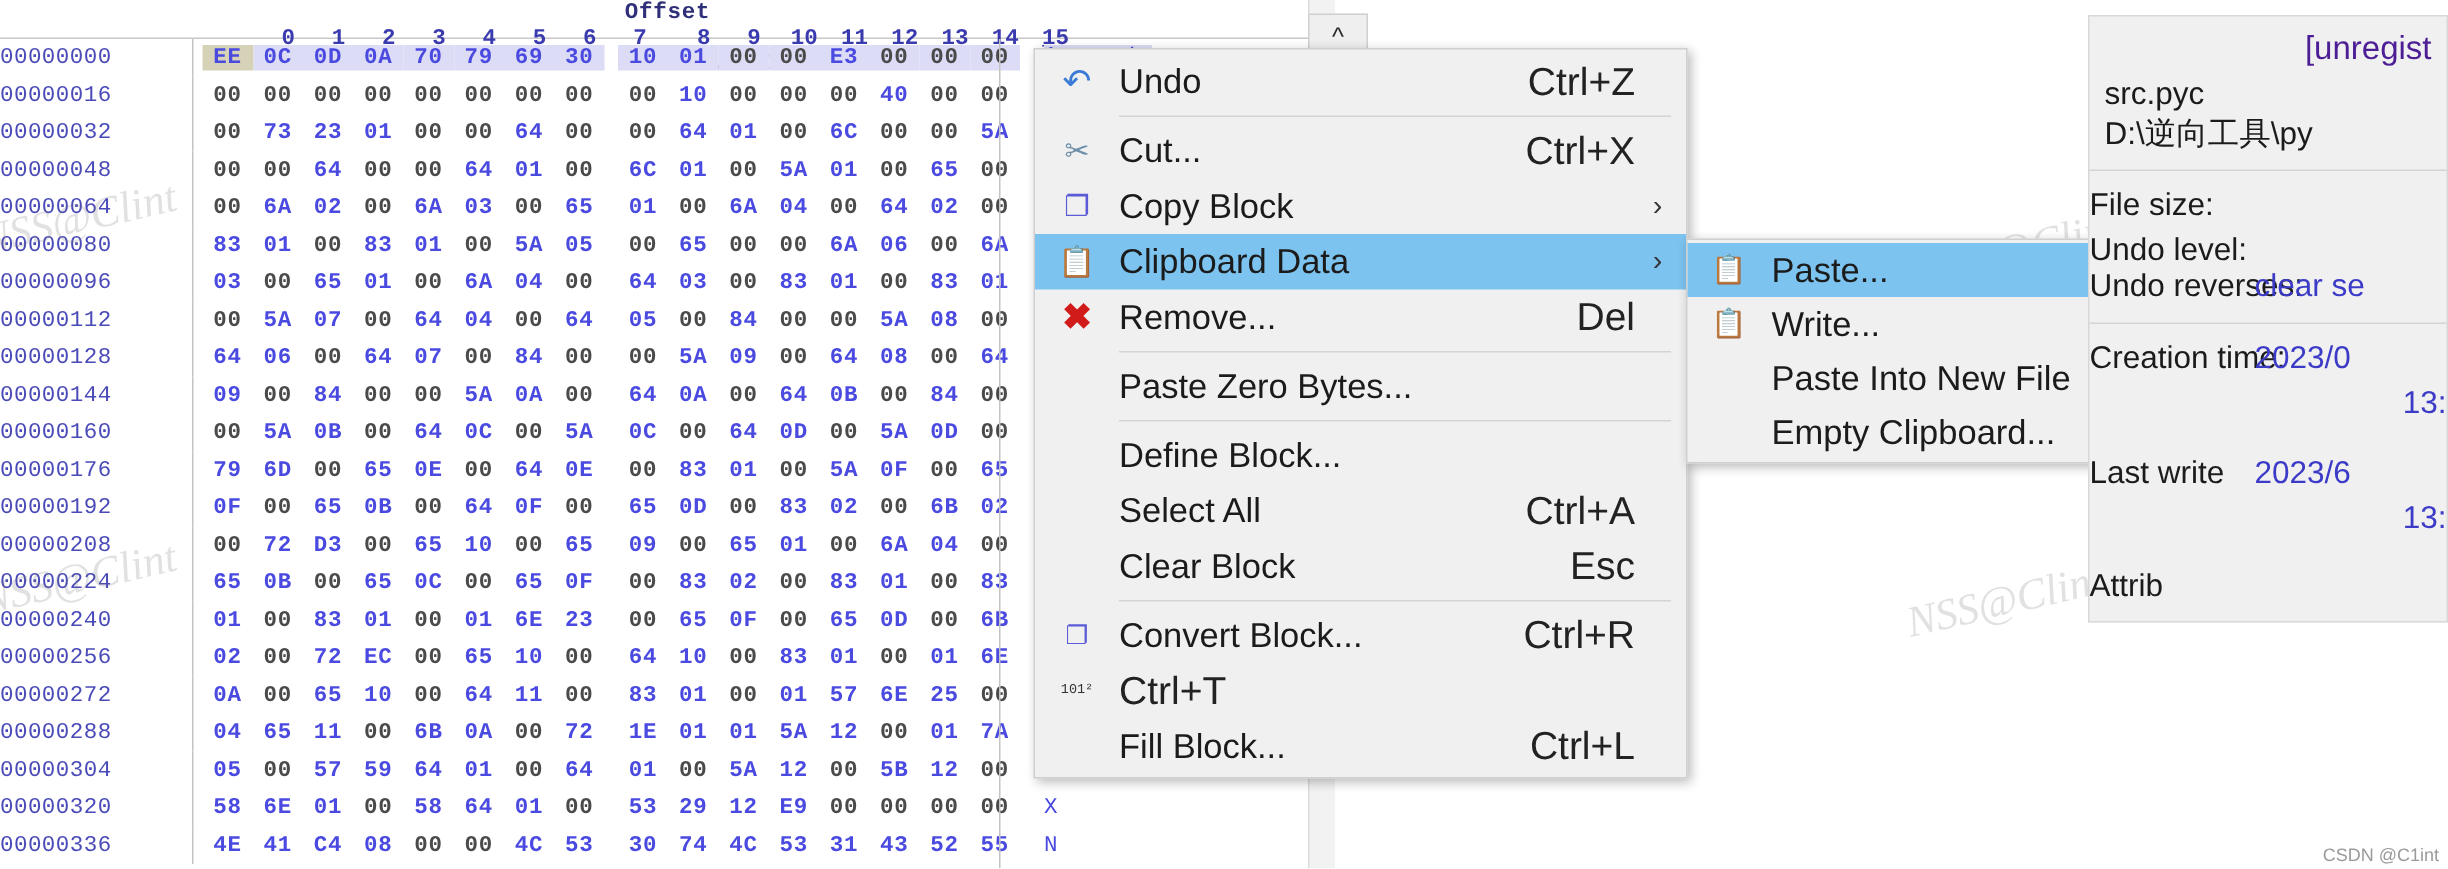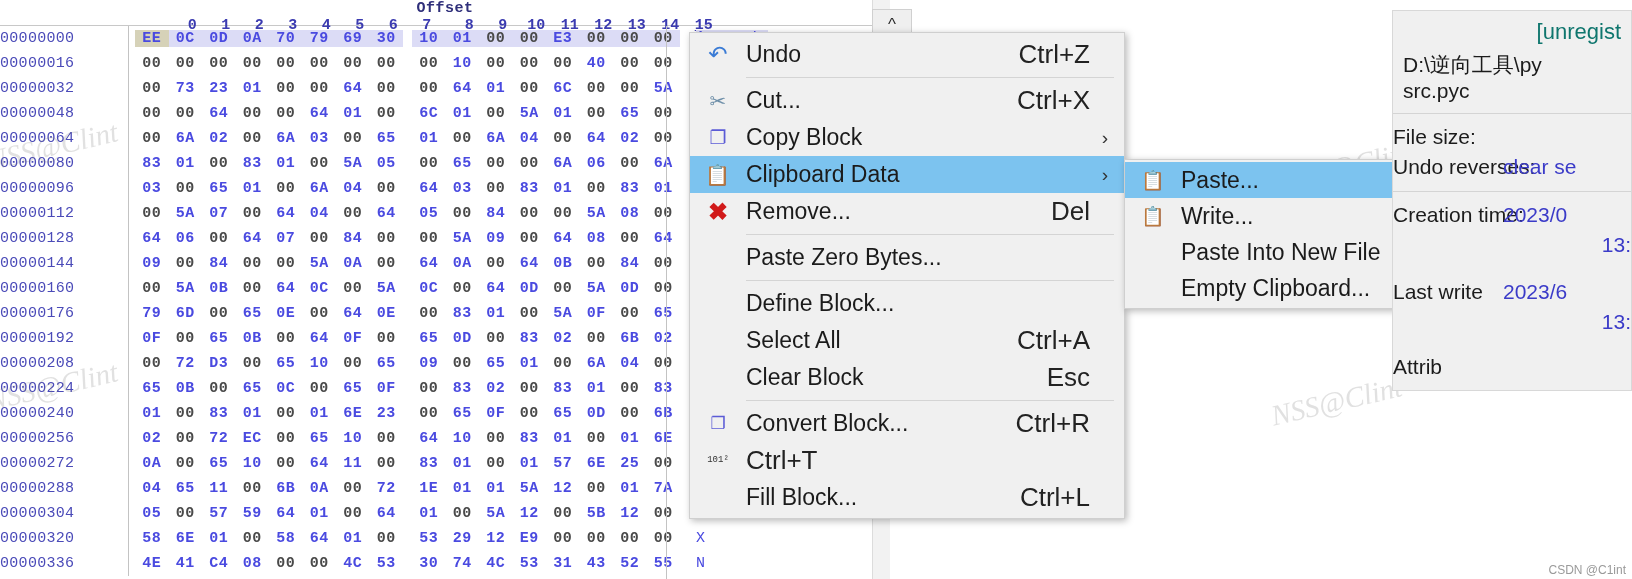--- a/index.html
+++ b/index.html
@@ -229,21 +229,21 @@
     background: #f0f0f0;
     border: 1px solid #d8d8d8;
     overflow: hidden;
     font-size: 21px;
     color: #1b1b1b;
   }
   .info-sec { padding: 6px 10px 10px 10px; }
   .info-divider { height: 1px; background: #d4d4d4; }
   .info-unreg {
     text-align: right;
-    color: #0f766e;
+    color: #4c1d95;
     font-size: 22px;
     padding: 2px 0 6px 0;
     white-space: nowrap;
   }
   .info-file { white-space: nowrap; }
   .info-blk { padding: 8px 0; }
   .info-pair {
     position: relative;
     white-space: nowrap;
     line-height: 1.45;
@@ -915,27 +915,30 @@
         <div class="mi-icon "></div>
         <div class="mi-label">Empty Clipboard...</div>
         <div class="mi-accel"></div>
         <div class="mi-arrow"></div>
       </div>
     </div>
 
   <div class="info-panel">
     <div class="info-sec">
       <div class="info-unreg">[unregist</div>
+      <div class="info-file">src.pyc</div>
       <div class="info-file">D:\逆向工具\py</div>
-      <div class="info-file">src.pyc</div>
     </div>
     <div class="info-divider"></div>
     <div class="info-blk">
       <div class="info-pair">
         <span>File size:</span>
+      </div>
+      <div class="info-pair" style="height:24px;">
+        <span>Undo level:</span>
       </div>
       <div class="info-pair">
         <span>Undo reverses:</span>
         <span class="ov">clear se</span>
       </div>
     </div>
     <div class="info-divider"></div>
     <div class="info-blk">
       <div class="info-pair">
         <span>Creation time:</span>

